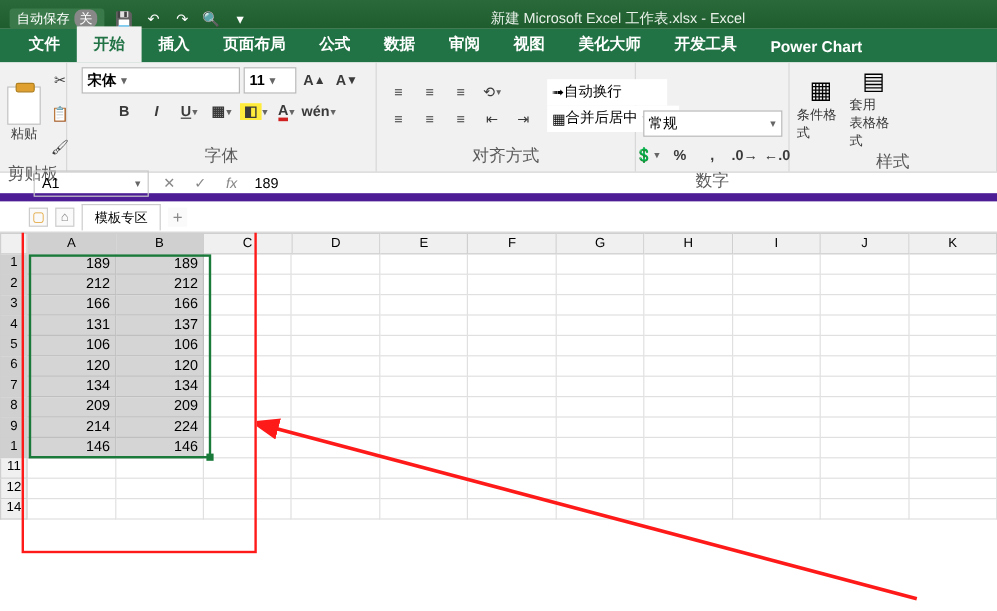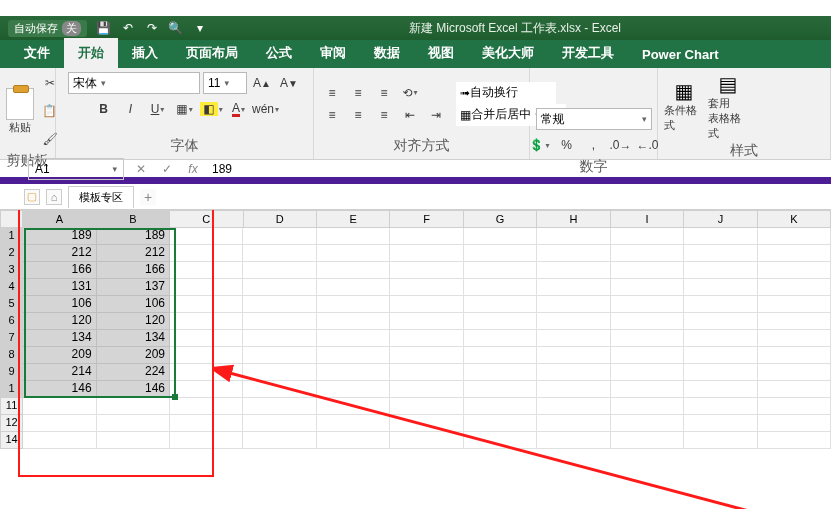--- a/index.html
+++ b/index.html
@@ -1,18 +1,18 @@
 <!DOCTYPE html>
 <html><head>
 <meta charset="utf-8">
 <style>
 * { margin: 0; padding: 0; box-sizing: border-box; font-family: "Microsoft YaHei", sans-serif; }
 body { background: #fff; width: 831px; height: 509px; overflow: hidden; font-size: 12px; }
 
-.titlebar { height: 24px; background: linear-gradient(#2a6a3a,#1e5c2e); color: #fff; display: flex; align-items: center; padding: 0 8px; margin-top: 16px; }
+.titlebar { height: 24px; background: linear-gradient(#2a6a3a,#1e5c2e); color: #fff; display: flex; align-items: flex-end; padding: 0 8px; }
 .titlebar .qat { display: flex; gap: 10px; align-items: center; }
 .titlebar .qat-label { background: #3a7a4a; padding: 1px 6px; border-radius: 3px; font-size: 11px; display: flex; align-items: center; gap: 4px; }
 .titlebar .qat-icon { width: 14px; height: 14px; display: inline-flex; align-items: center; justify-content: center; font-size: 12px; }
 .titlebar .title { flex: 1; text-align: center; font-size: 12px; color: #e8f0e8; }
 
 .tabs { height: 28px; background: #217346; display: flex; align-items: flex-end; padding-left: 10px; }
 .tab { padding: 6px 14px; color: #fff; font-size: 13px; cursor: pointer; font-weight: bold; }
 .tab.active { background: #f1f1f1; color: #217346; }
 
 .ribbon { height: 92px; background: #f1f1f1; border-bottom: 1px solid #d0d0d0; display: flex; }
@@ -20,21 +20,21 @@
 .ribbon-group .group-content { flex: 1; display: flex; align-items: center; gap: 4px; }
 .ribbon-group .group-label { text-align: center; font-size: 14px; color: #5a5a5a; padding-top: 2px; }
 
 .big-btn { display: flex; flex-direction: column; align-items: center; justify-content: center; width: 40px; height: 68px; cursor: pointer; }
 .big-btn .lbl { font-size: 11px; color: #3a3a3a; }
 
 .paste-icon { width: 28px; height: 32px; background: #fff; border: 1px solid #c0c0c0; position: relative; }
 .paste-icon::after { content: ""; position: absolute; top: -4px; left: 6px; width: 14px; height: 6px; background: #e0a030; border: 1px solid #b08020; border-radius: 2px; }
 
 .font-group { flex-direction: column; gap: 3px; align-items: flex-start; }
-.font-row { display: flex; gap: 3px; align-items: center; }
+.font-row { display: flex; gap: 3px; align-items: center; font-weight: bold; }
 .combo { height: 22px; border: 1px solid #b8b8b8; background: #fff; display: flex; align-items: center; padding: 0 4px; font-size: 12px; }
 .combo .dd { margin-left: 4px; font-size: 9px; color: #666; }
 
 .sbtn { width: 24px; height: 22px; display: inline-flex; align-items: center; justify-content: center; cursor: pointer; font-size: 12px; color: #3a3a3a; border: 1px solid transparent; }
 
 .align-group { flex-direction: column; gap: 2px; }
 .align-row { display: flex; gap: 2px; }
 
 .num-group { flex-direction: column; gap: 4px; margin-top: 36px; }
 
@@ -87,22 +87,22 @@
   </div>
   <div class="title">新建 Microsoft Excel 工作表.xlsx  -  Excel</div>
 </div>
 
 <div class="tabs" id="tabs">
     <div class="tab">文件</div>
     <div class="tab active">开始</div>
     <div class="tab">插入</div>
     <div class="tab">页面布局</div>
     <div class="tab">公式</div>
+    <div class="tab">数据</div>
     <div class="tab">审阅</div>
-    <div class="tab">数据</div>
     <div class="tab">视图</div>
     <div class="tab">美化大师</div>
     <div class="tab">开发工具</div>
     <div class="tab">Power Chart</div>
   </div>
 
 <div class="ribbon">
   <div class="ribbon-group" style="width:56px">
     <div class="group-content">
       <div class="big-btn">

